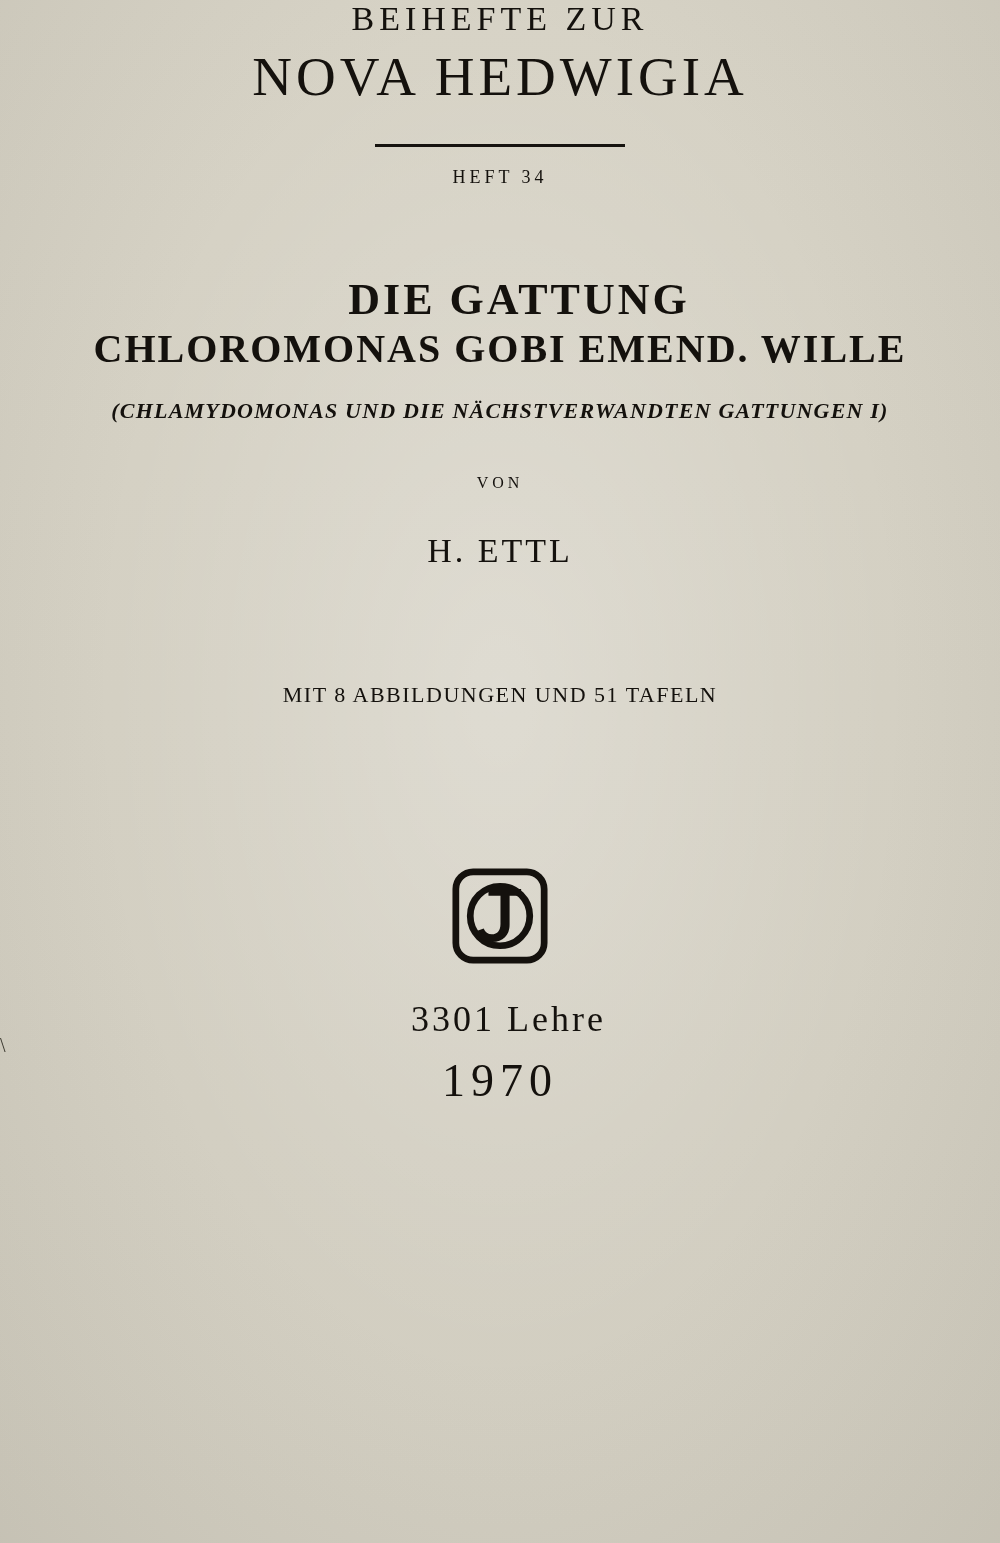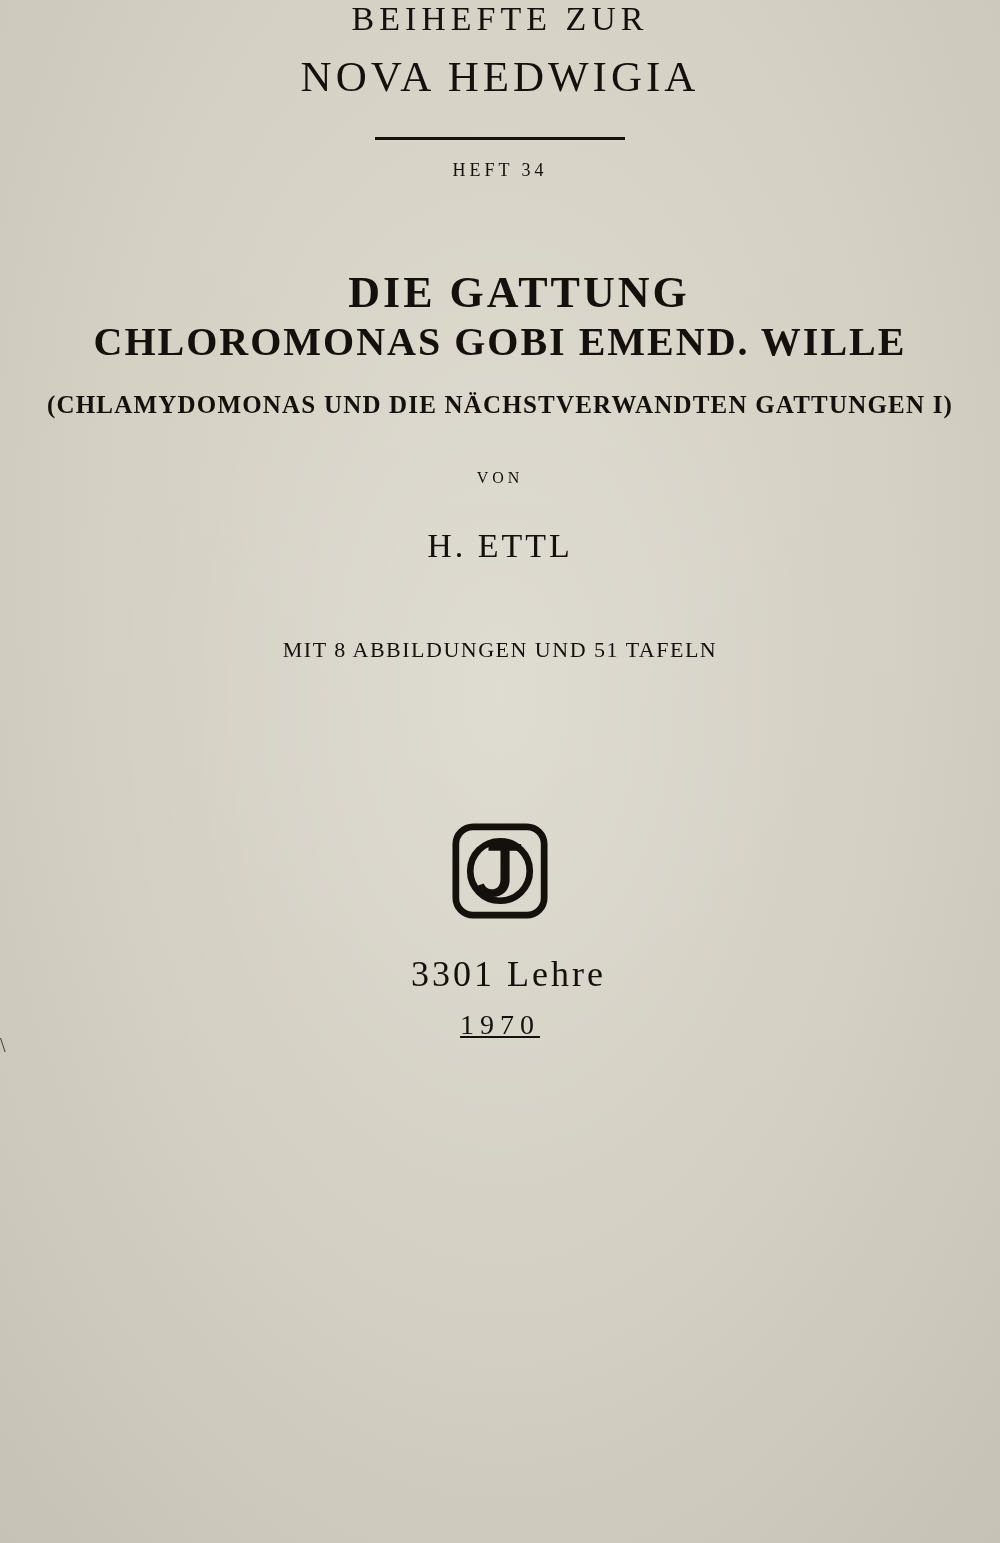--- a/index.html
+++ b/index.html
@@ -36,22 +36,22 @@
   }
 
   .series-line-1 {
     font-size: 34px;
     letter-spacing: 5px;
     font-variant: small-caps;
     text-transform: uppercase;
     font-weight: 400;
   }
   .series-line-2 {
-    margin-top: 14px;
-    font-size: 43px;
+    margin-top: 7px;
+    font-size: 55px;
     letter-spacing: 4px;
     text-transform: uppercase;
     font-weight: 400;
   }
   .rule {
     width: 250px;
     height: 0;
     margin: 36px auto 0 auto;
     border-top: 3px solid #16130f;
   }
@@ -71,40 +71,41 @@
     padding-left: 38px;
   }
   .title-2 {
     font-size: 40px;
     font-weight: bold;
     letter-spacing: 2px;
     text-transform: uppercase;
   }
   .subtitle {
     margin-top: 26px;
-    font-size: 25px;
+    font-size: 22px;
     font-weight: bold;
     letter-spacing: 1.2px;
     text-transform: uppercase;
+    font-style: italic;
   }
 
   .byline-von {
     margin-top: 50px;
     font-size: 16px;
     letter-spacing: 4px;
     text-transform: uppercase;
   }
   .author {
     margin-top: 40px;
     font-size: 34px;
     letter-spacing: 3px;
     text-transform: uppercase;
   }
   .illustrations {
-    margin-top: 72px;
+    margin-top: 112px;
     font-size: 22px;
     letter-spacing: 1.5px;
     text-transform: uppercase;
   }
 
   .logo-wrap {
     margin-top: 160px;
     display: flex;
     justify-content: center;
   }
@@ -120,23 +121,22 @@
     padding-left: 17px;
   }
   .publisher {
     margin-top: 10px;
     font-size: 36px;
     letter-spacing: 3px;
     text-transform: uppercase;
   }
   .year {
     margin-top: 14px;
-    font-size: 28px;
+    font-size: 46px;
     letter-spacing: 6px;
-    text-decoration: underline;
   }
 
   .edge-mark {
     position: absolute;
     left: 0;
     top: 1035px;
     width: 10px;
     height: 22px;
     z-index: 3;
     color: #3a372e;

